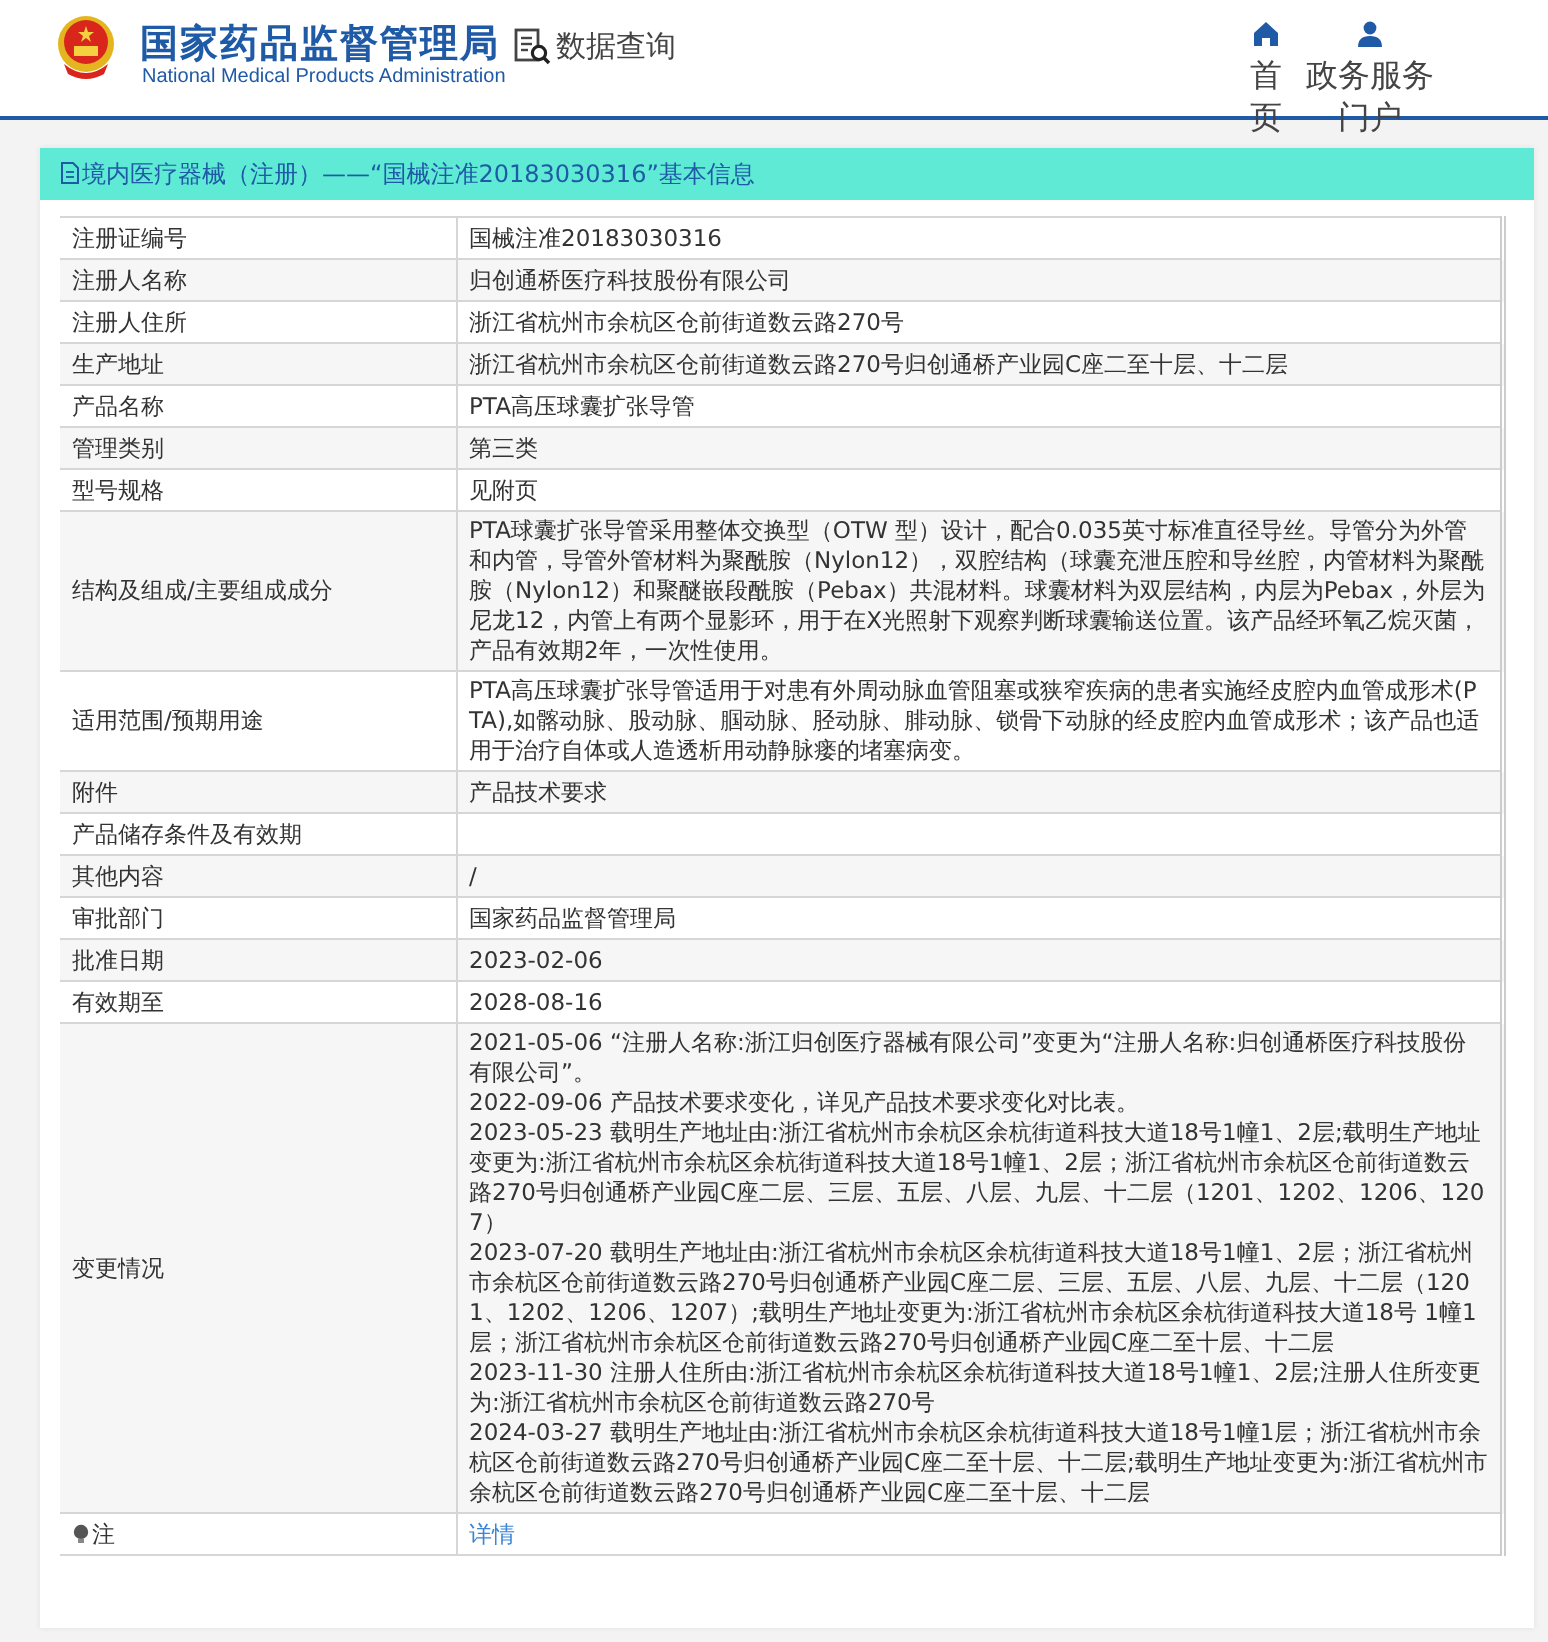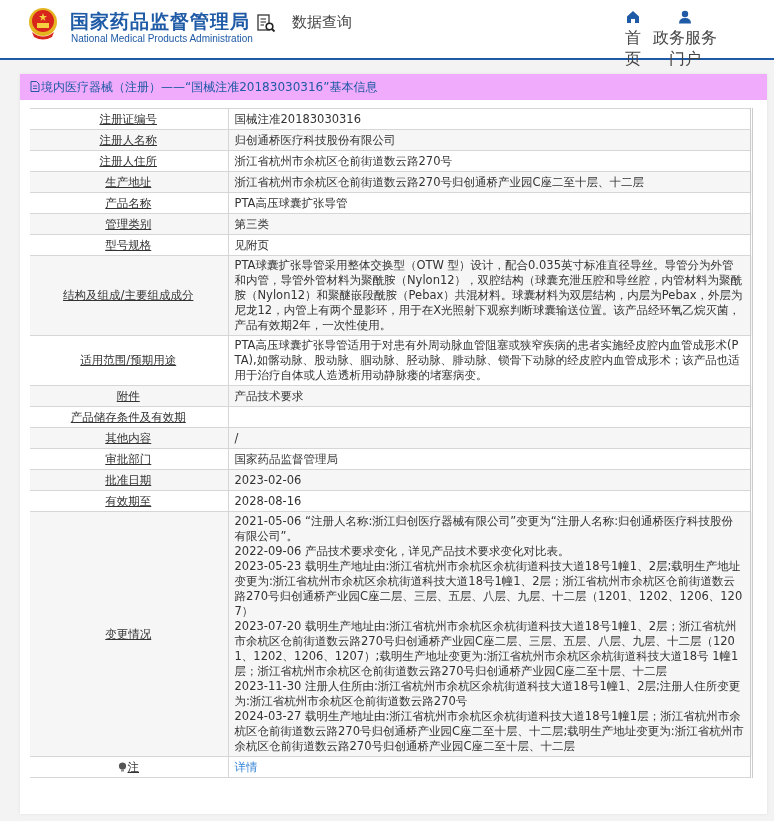--- a/index.html
+++ b/index.html
@@ -3,35 +3,35 @@
 <meta charset="utf-8">
 <style>
   * { box-sizing: border-box; margin: 0; padding: 0; }
   html, body { width: 774px; height: 821px; overflow: hidden; background: #f3f3f3; }
   body { font-family: "DejaVu Sans", "Liberation Sans", sans-serif; color: #333; font-size: 12px; }
 
   .header { position: absolute; left: 0; top: 0; width: 774px; height: 60px; background: #fff; border-bottom: 2px solid #1f5aa6; }
   .emblem { position: absolute; left: 27px; top: 7px; width: 32px; height: 34px; }
   .brand-cn { position: absolute; left: 70px; top: 9px; font-size: 19px; font-weight: bold; color: #1f5aa6; letter-spacing: 1px; white-space: nowrap; }
   .brand-en { position: absolute; left: 71px; top: 33px; font-size: 10px; color: #1f5aa6; white-space: nowrap; font-family: "Liberation Sans", sans-serif; }
-  .query { position: absolute; left: 256px; top: 13px; display: flex; align-items: flex-start; gap: 16px; font-size: 15px; color: #444; }
+  .query { position: absolute; left: 256px; top: 13px; display: flex; align-items: center; gap: 2px; font-size: 15px; color: #444; }
   .query svg { width: 20px; height: 20px; }
 
   .nav-item { position: absolute; top: 10px; text-align: center; color: #444; font-size: 16px; cursor: pointer; }
   .nav-item .ico { display: block; margin: 0 auto 4px; width: 14px; height: 14px; }
   .nav-home { left: 618px; width: 30px; }
   .nav-portal { left: 646px; width: 78px; }
 
   .panel { position: absolute; left: 20px; top: 74px; width: 747px; height: 740px; background: #fff; box-shadow: 0 0 3px rgba(0,0,0,0.08); }
-  .panel-title { height: 26px; background: #f0abfc; color: #1f5aa6; font-size: 12px; line-height: 26px; padding-left: 10px; white-space: nowrap; }
+  .panel-title { height: 26px; background: #5eead4; color: #1f5aa6; font-size: 12px; line-height: 26px; padding-left: 10px; white-space: nowrap; }
   .panel-title .doc-ico { display: inline-block; width: 10px; height: 11px; vertical-align: -1px; margin-right: 1px; }
 
   table.info { position: absolute; left: 10px; top: 34px; width: 723px; border-collapse: collapse; table-layout: fixed; border-right: 3px double #ccc; }
   table.info td { border-top: 1px solid #d6d6d6; border-bottom: 1px solid #d6d6d6; font-size: 11.5px; line-height: 15px; padding: 2px 6px; vertical-align: middle; }
-  table.info td.label { width: 198px; text-align: center; padding-right: 7px; border-right: 1px solid #d6d6d6; text-decoration: underline; }
+  table.info td.label { width: 198px; text-align: left; padding-right: 7px; border-right: 1px solid #d6d6d6; }
   table.info td.val { word-break: break-all; }
   table.info tr:nth-child(odd) td { background: #fff; }
   table.info tr:nth-child(even) td { background: #f6f6f6; }
   table.info tr.h21 td { height: 21px; }
   .link { color: #3a86d6; cursor: pointer; }
   .bulb { display: inline-block; width: 9px; height: 10px; vertical-align: -1px; margin-right: 1px; }
 </style>
 </head>
 <body>
 

